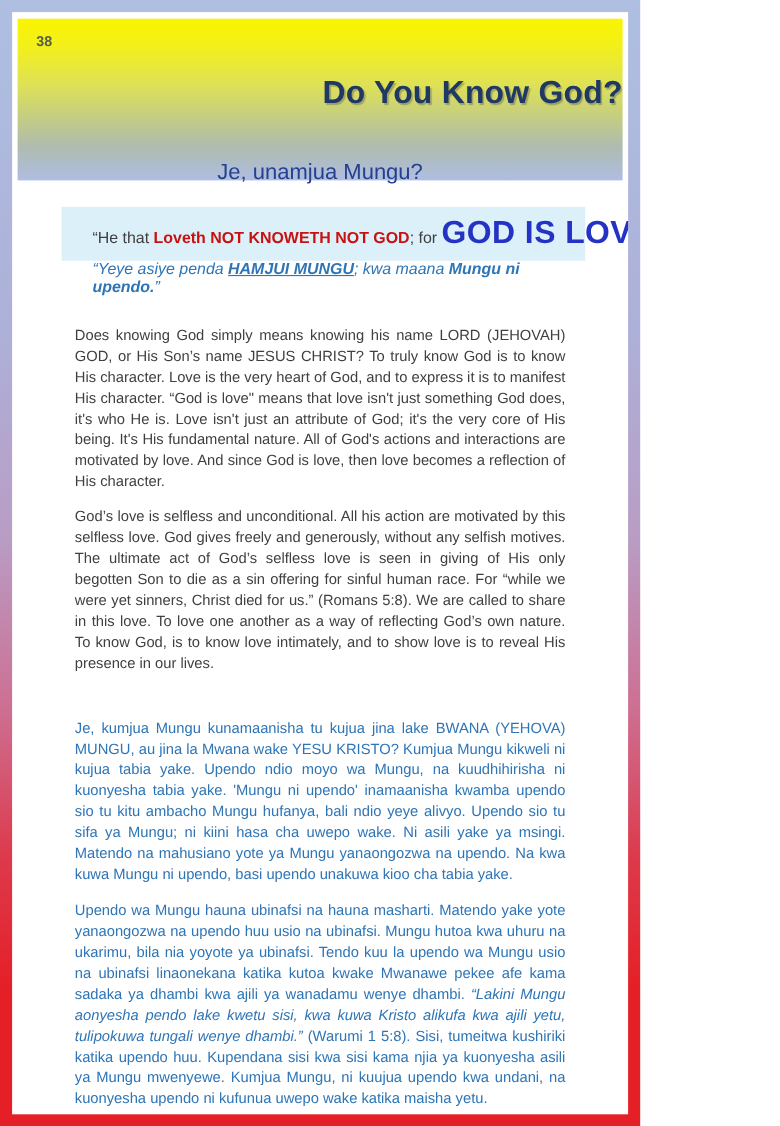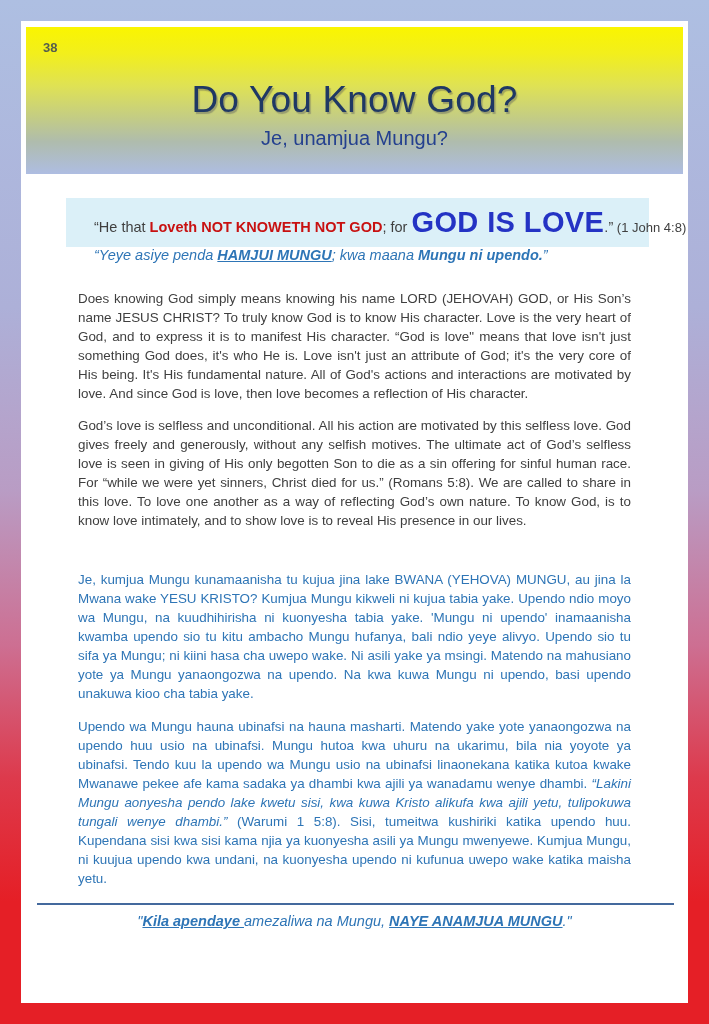--- a/index.html
+++ b/index.html
@@ -3,22 +3,22 @@
 <meta charset="utf-8">
 <style>
   html, body { margin: 0; padding: 0; }
   body {
     width: 709px; height: 1024px;
     font-family: "Liberation Sans", sans-serif;
     background: #fff;
   }
   .frame {
     box-sizing: border-box;
-    width: 709px; height: 1024px;
-    padding: 21px;
+    width: 582px; height: 1024px;
+    padding: 11px;
     background: linear-gradient(180deg,
       #aebfe2 0%, #adb0d8 30%, #b99cc4 48%,
       #cd6f92 63%, #dd3a4c 76%, #e51f26 88%, #e51f26 100%);
   }
   .page {
     box-sizing: border-box;
     width: 100%; height: 100%;
     background: #ffffff;
     overflow: hidden;
     position: relative;
@@ -31,28 +31,28 @@
     background: linear-gradient(180deg,
       #faf500 0%, #f2ef1c 18%, #dfe254 40%,
       #c3cc85 62%, #afbcad 78%, #aebde2 100%);
   }
   .page-number {
     position: absolute; top: 13px; left: 17px;
     font-size: 13px; font-weight: bold; color: #555f4e;
   }
   .page-title {
     position: absolute; top: 52px; left: 0; right: 0;
-    text-align: center;
-    font-size: 37px; font-weight: normal;
+    text-align: right;
+    font-size: 29px; font-weight: bold;
     color: var(--title-navy);
     text-shadow: 1.5px 1.5px 1px rgba(60,60,90,0.35);
     letter-spacing: 0.2px;
   }
   .page-subtitle {
-    position: absolute; top: 100px; left: 0; right: 0;
+    position: absolute; top: 129px; left: 0; right: 0;
     text-align: center;
     font-size: 20px;
     color: var(--subtitle-blue);
   }
   
   .banner {
     margin: 24px 39px 0 45px;
     background: var(--banner-bg);
     padding: 8px 4px 8px 28px;
     font-size: 14.5px;

